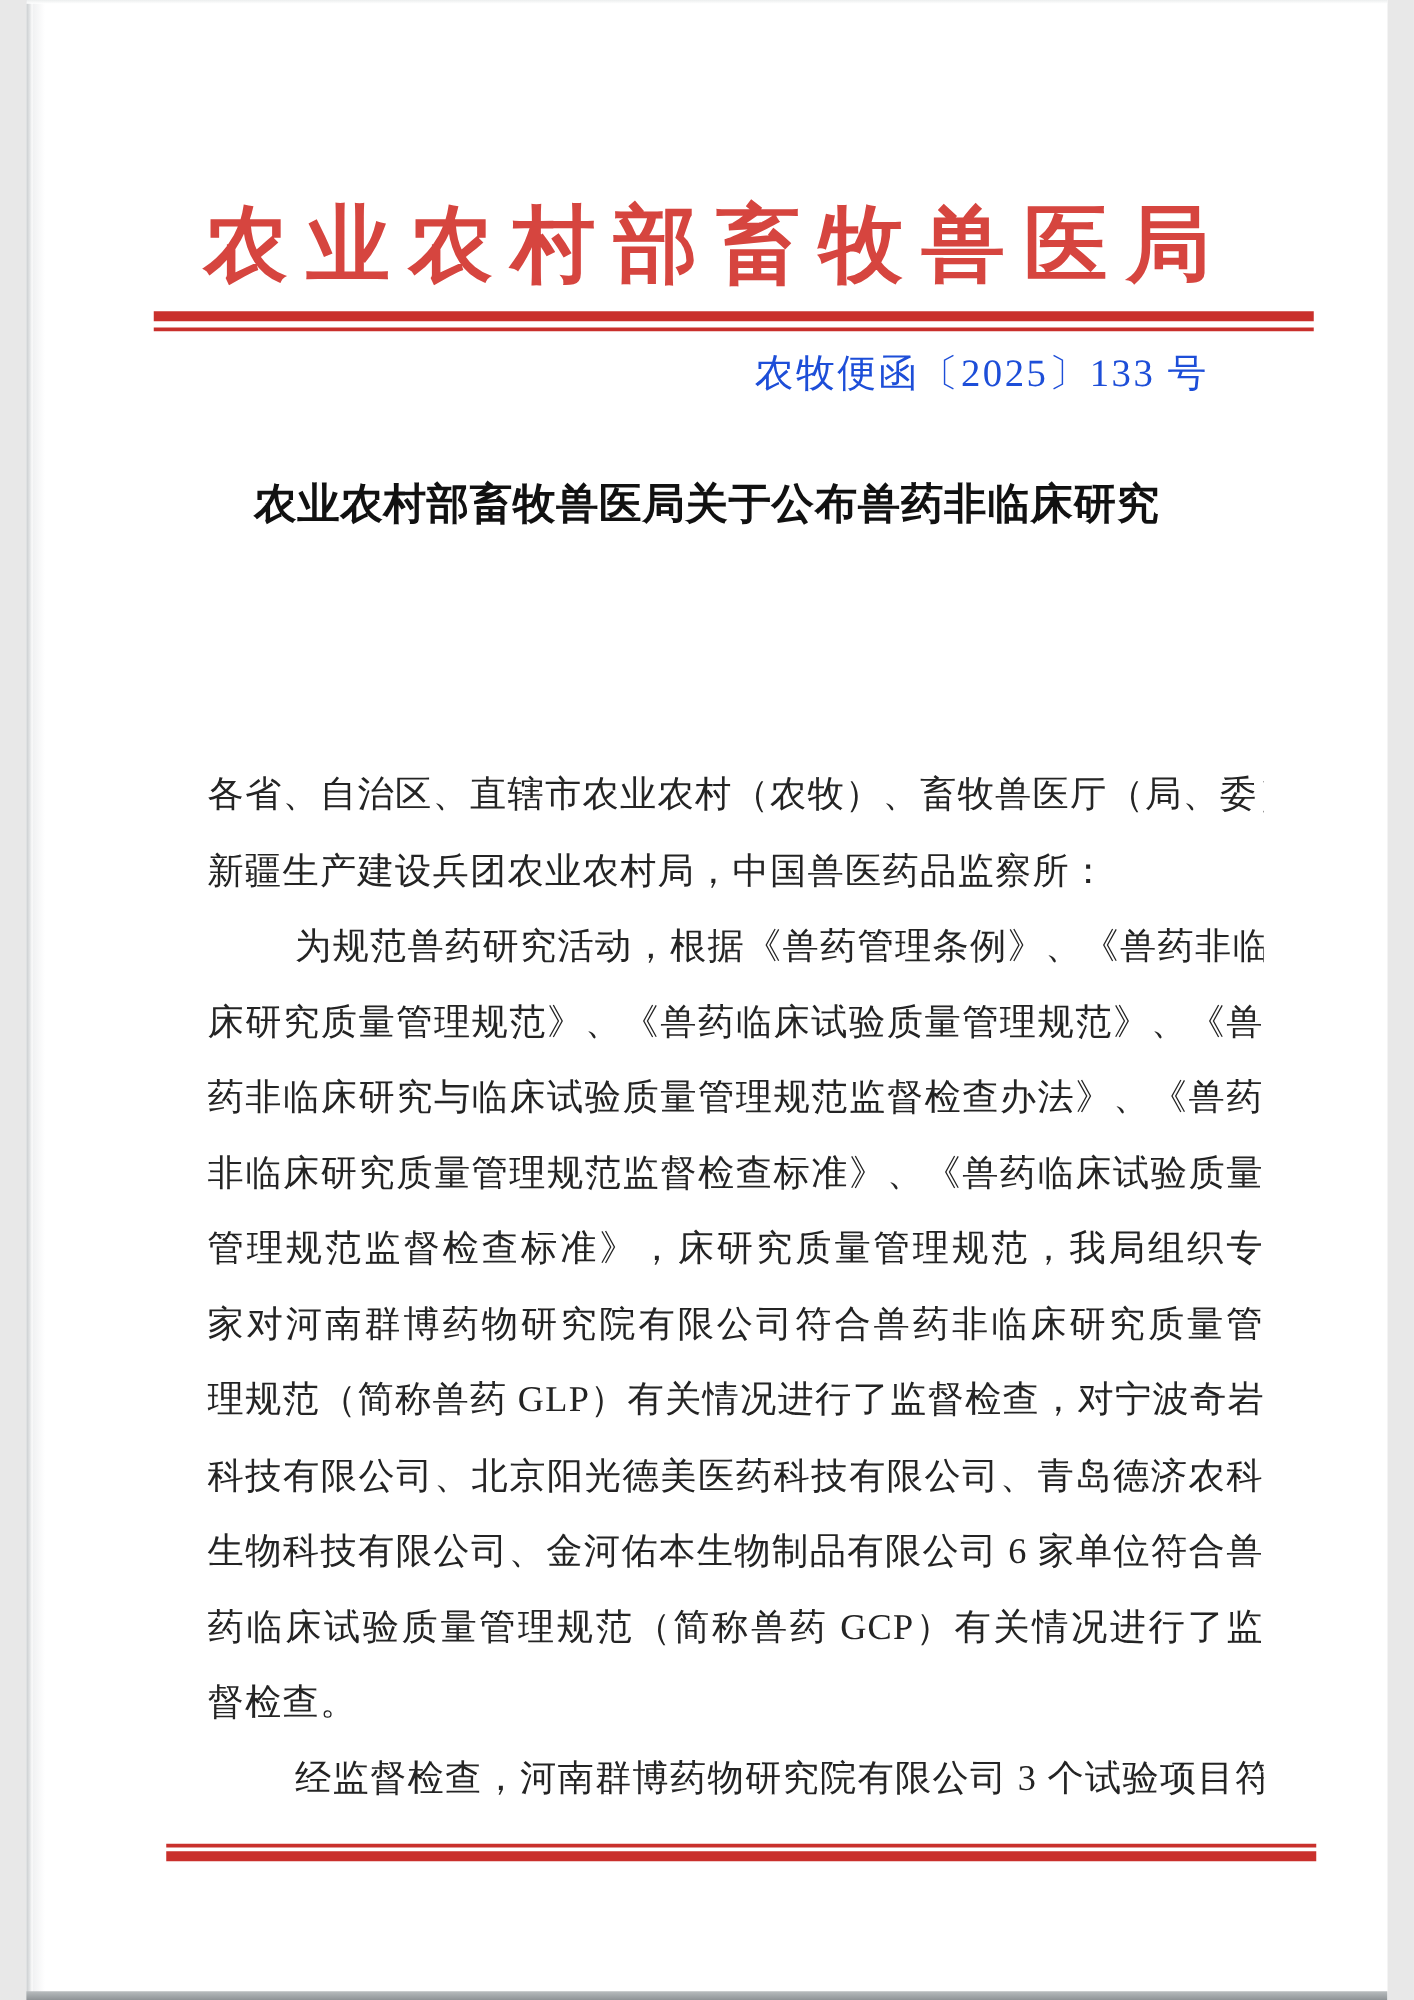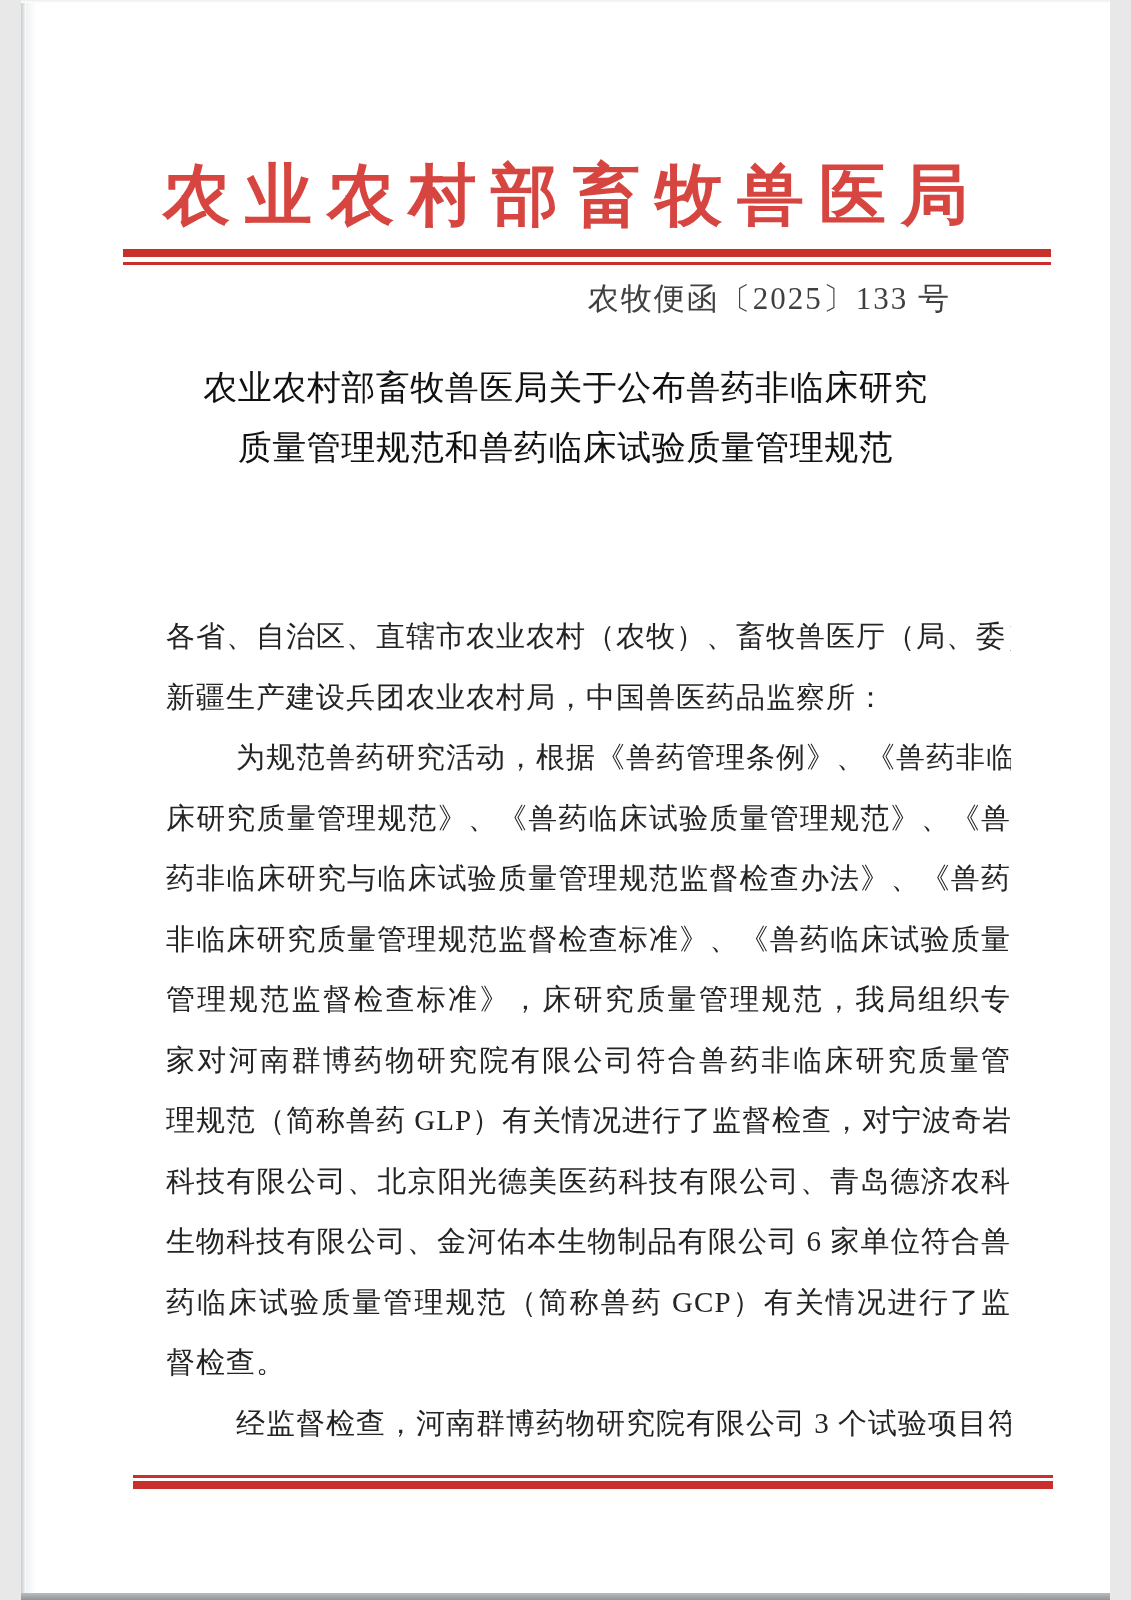--- a/index.html
+++ b/index.html
@@ -66,35 +66,35 @@
     background: var(--red-line, #c9302c);
   }
   .rule-header-thick { top: 249px; height: 8px; }
   .rule-header-thin  { top: 262px; height: 3px; }
   .rule-footer-thin  { top: 1475px; height: 3px; left: 112px; width: 920px; }
   .rule-footer-thick { top: 1481px; height: 8px; left: 112px; width: 920px; }
 
   .doc-number {
     position: absolute;
     top: 278px;
-    right: 159px;
+    right: 143px;
     font-size: 31px;
     letter-spacing: 2px;
-    color: #404040;
+    color: #1d4ed8;
     white-space: nowrap;
   }
 
   .doc-title {
     position: absolute;
-    top: 358px;
+    top: 374px;
     left: 0;
     width: 100%;
     text-align: center;
     font-size: 34px;
-    font-weight: normal;
+    font-weight: bold;
     color: #111111;
     line-height: 60px;
     letter-spacing: 0.5px;
   }
 
   .body-text {
     position: absolute;
     top: 606px;
     left: 145px;
     width: 845px;
@@ -129,21 +129,20 @@
 
   <div class="header-title">农业农村部畜牧兽医局</div>
 
   <div class="rule rule-header-thick"></div>
   <div class="rule rule-header-thin"></div>
 
   <div class="doc-number">农牧便函〔2025〕133 号</div>
 
   <div class="doc-title">
     <div>农业农村部畜牧兽医局关于公布兽药非临床研究</div>
-    <div>质量管理规范和兽药临床试验质量管理规范</div>
   </div>
 
   <div class="body-text">
     <div class="bline">各省、自治区、直辖市农业农村（农牧）、畜牧兽医厅（局、委），</div>
     <div class="bline natural">新疆生产建设兵团农业农村局，中国兽医药品监察所：</div>
     <div class="bline indent">为规范兽药研究活动，根据《兽药管理条例》、《兽药非临</div>
     <div class="bline">床研究质量管理规范》、《兽药临床试验质量管理规范》、《兽</div>
     <div class="bline">药非临床研究与临床试验质量管理规范监督检查办法》、《兽药</div>
     <div class="bline">非临床研究质量管理规范监督检查标准》、《兽药临床试验质量</div>
     <div class="bline">管理规范监督检查标准》，床研究质量管理规范，我局组织专</div>

